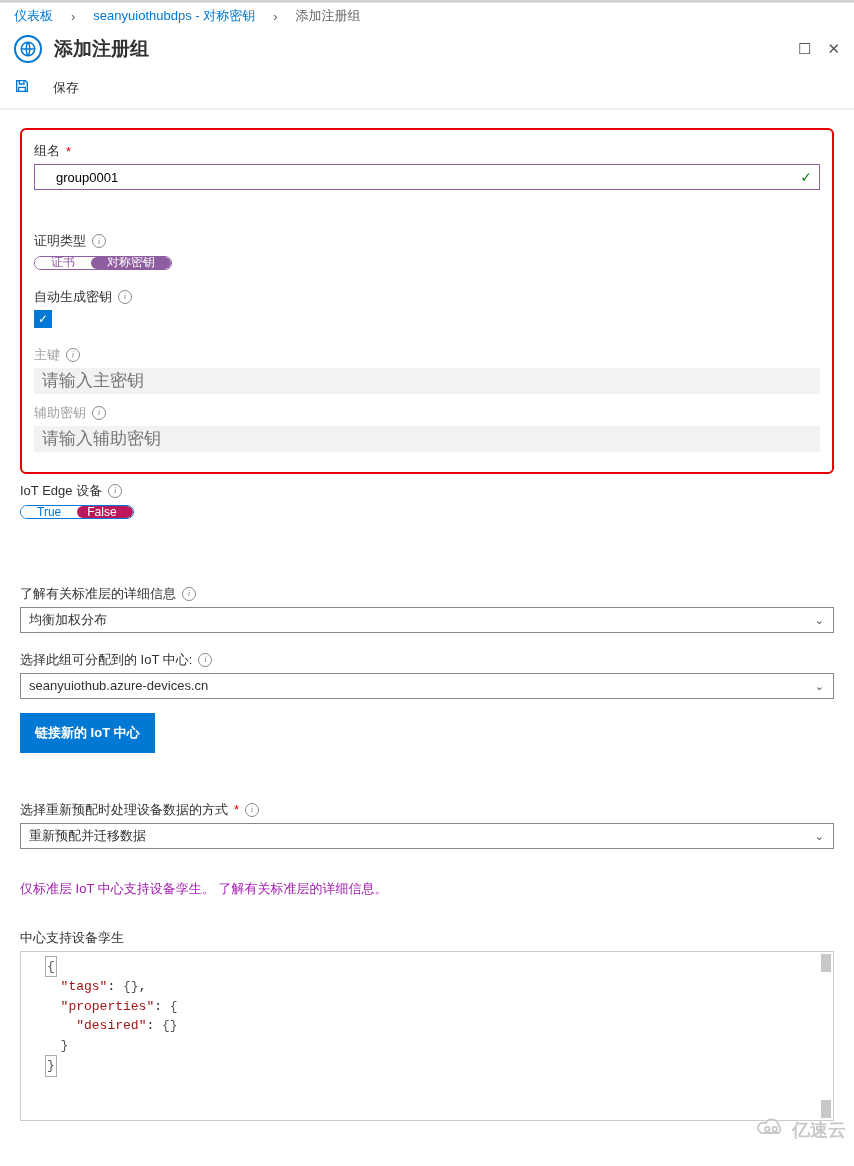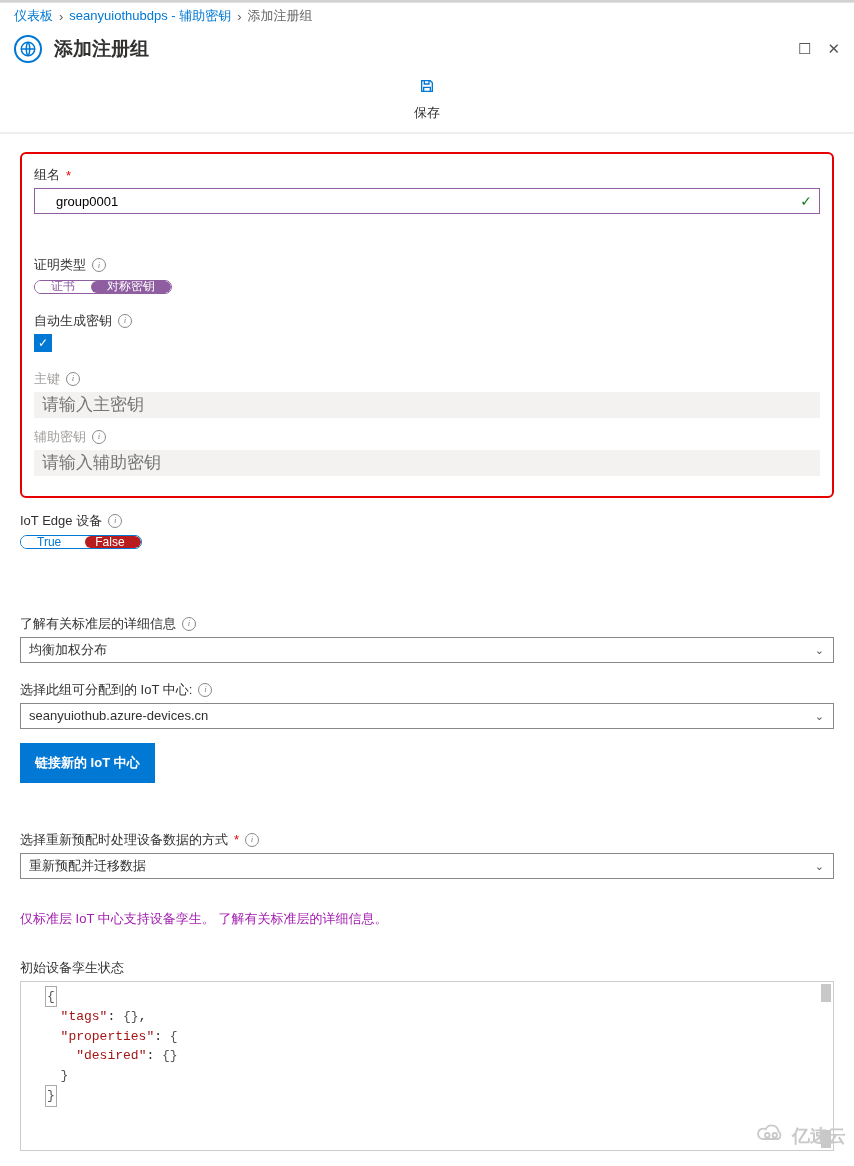--- a/index.html
+++ b/index.html
@@ -7,21 +7,21 @@
     font-family: "Segoe UI", "Microsoft YaHei", Arial, sans-serif;
     font-size: 13px;
     color: #323130;
     background: #ffffff;
     width: 854px;
   }
   .topbar { border-top: 2px solid #d1d1d1; }
   .breadcrumb {
     display: flex;
     align-items: center;
-    gap: 6px;
+    gap: 18px;
     padding: 4px 14px;
     font-size: 13px;
     color: #605e5c;
     border-top: 1px solid #e1e1e1;
   }
   .breadcrumb a { color: #0078d4; text-decoration: none; }
   .breadcrumb .sep { color: #605e5c; }
   .breadcrumb .current { color: #666; }
 
   .header {
@@ -42,32 +42,31 @@
   }
   .header h1 { font-size: 19px; font-weight: 600; flex: 1; }
   .header .win-controls { display: flex; gap: 16px; color: #555; }
   .header .win-controls span { cursor: pointer; font-size: 15px; }
 
   .toolbar {
     display: flex;
     align-items: center;
     padding: 6px 14px 10px 14px;
     border-bottom: 1px solid #eee;
-    gap: 6px;
-    flex-direction: column;
+    gap: 23px;
   }
   .save-icon { color: #0078d4; font-size: 16px; }
   .toolbar-label { color: #323130; cursor: pointer; }
 
   .content { padding: 18px 20px 40px 20px; border-top: 1px solid #eee; }
   .highlight-box {
     border: 2px solid #e60000;
     border-radius: 6px;
     padding: 12px 12px 16px 12px;
-    margin-bottom: 14px;
+    margin-bottom: 8px;
   }
 
   .field { margin-bottom: 18px; }
   .field-inner > .label, .field > .label {
     display: flex; align-items: center; gap: 6px;
     margin-bottom: 4px;
     color: #323130;
   }
   .label.disabled { color: #a19f9d; }
   .required { color: #e00000; }
@@ -104,23 +103,23 @@
   }
   .pill-toggle .pill {
     padding: 1px 16px;
     font-size: 12px;
     display: flex; align-items: center;
     cursor: pointer;
   }
   .pill.inactive { background: #fff; color: #8f5ea0; }
   .pill.active { background: #8f5ea0; color: #fff; border-radius: 12px; }
 
-  .pill-toggle.blue { border-color: #0078d4; gap: 8px; }
+  .pill-toggle.blue { border-color: #0078d4; }
   .pill-toggle.blue .pill.inactive { color: #0078d4; }
-  .pill-toggle.blue .pill.active { background: #b91c1c; padding-left: 10px; }
+  .pill-toggle.blue .pill.active { background: #be185d; padding-left: 10px; }
 
   .checkbox {
     width: 18px; height: 18px;
     background: #0078d4;
     color: #fff;
     display: flex; align-items: center; justify-content: center;
     font-size: 12px;
     cursor: pointer;
   }
 
@@ -177,40 +176,40 @@
     position: relative;
   }
   .code-editor .cursor-box { border:1px solid #aaa; display:inline-block; padding:0 1px; color:#555;}
   .code-editor .str { color: #a31515; }
   .code-editor .brace { color: #555; }
   .scrollbar-thumb-top { position:absolute; right:2px; top:2px; width:10px; height:18px; background:#c8c8c8;}
   .scrollbar-thumb-bot { position:absolute; right:2px; bottom:2px; width:10px; height:18px; background:#c8c8c8;}
 
   .watermark {
     position: fixed;
-    right: 8px; bottom: 16px;
+    right: 8px; bottom: 22px;
     color: #c9c9c9;
     font-size: 18px;
     font-weight: 600;
     display: flex; align-items: center; gap: 6px;
   }
   .watermark .wm-icon {
     font-size: 22px;
   }
   .sections-gap { height: 24px; }
 </style>
 </head>
 <body>
 
 <div class="topbar"></div>
 
 <div class="breadcrumb">
   <a href="#">仪表板</a>
   <span class="sep">›</span>
-  <a href="#">seanyuiothubdps - 辅助密钥</a>
+  <a href="#">seanyuiothubdps - 对称密钥</a>
   <span class="sep">›</span>
   <span class="current">添加注册组</span>
 </div>
 
 <div class="header">
   <div class="logo-icon">
     <svg width="18" height="18" viewBox="0 0 24 24" fill="none" stroke="#0078d4" stroke-width="2">
       <circle cx="12" cy="12" r="9"></circle>
       <path d="M3 12h18M12 3c3 3 3 15 0 18M12 3c-3 3-3 15 0 18"></path>
     </svg>
@@ -339,21 +338,21 @@
     </div>
   </div>
 
   <div class="link-text">
     <span>仅标准层 IoT 中心支持设备孪生。</span>
     <span>了解有关标准层的详细信息。</span>
   </div>
 
   <div class="field">
     <div class="label">
-      <span>初始设备孪生状态</span>
+      <span>中心支持设备孪生</span>
     </div>
     <div class="code-editor"><span class="cursor-box">{</span>
   <span class="str">"tags"</span>: <span class="brace">{}</span>,
   <span class="str">"properties"</span>: <span class="brace">{</span>
     <span class="str">"desired"</span>: <span class="brace">{}</span>
   <span class="brace">}</span>
 <span class="cursor-box">}</span>
 <div class="scrollbar-thumb-top"></div>
 <div class="scrollbar-thumb-bot"></div></div>
   </div>

